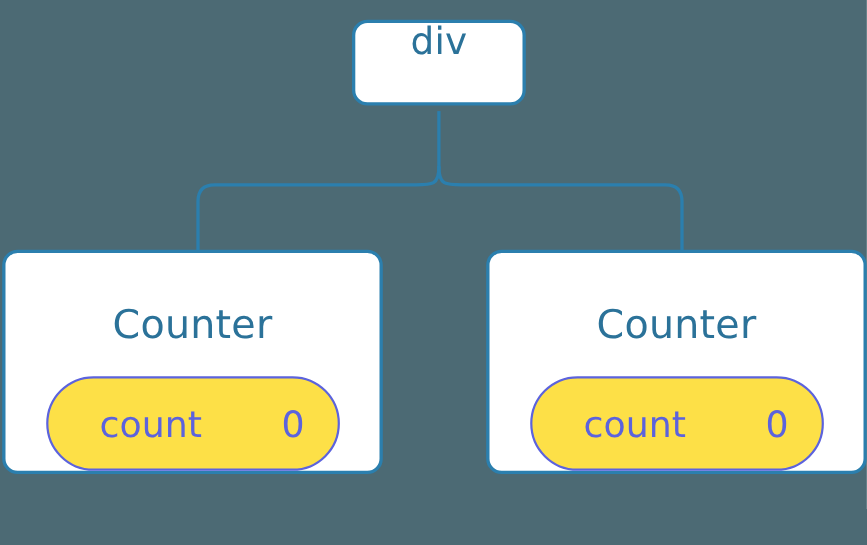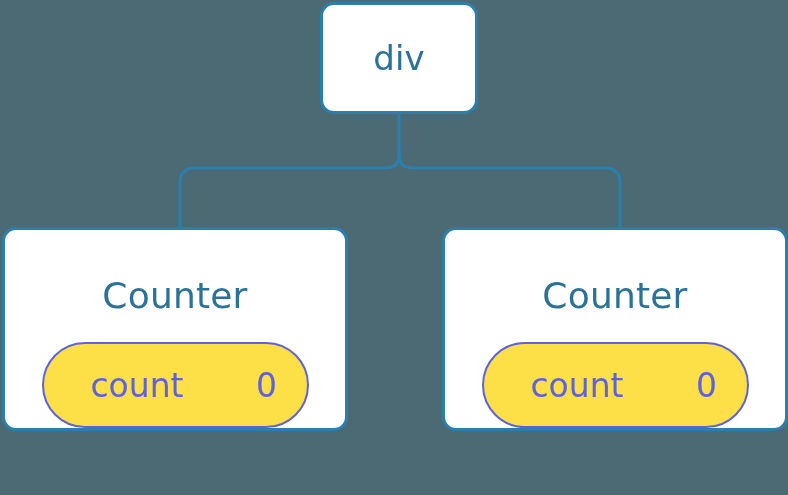--- a/index.html
+++ b/index.html
@@ -33,25 +33,24 @@
     position: absolute;
     background: #ffffff;
     border: 3px solid #2b7fae;
     box-sizing: border-box;
     display: flex;
     flex-direction: column;
     align-items: center;
   }
   .node-root {
     left: 320px;
-    top: 2px;
+    top: 18px;
     width: 158px;
-    height: 112px;
+    height: 78px;
     border-radius: 14px;
-    justify-content: center;
   }
   .node-child {
     top: 227px;
     width: 346px;
     height: 204px;
     border-radius: 14px;
     justify-content: flex-start;
   }
   .node-child.left  { left: 2px; }
   .node-child.right { left: 442px; }

